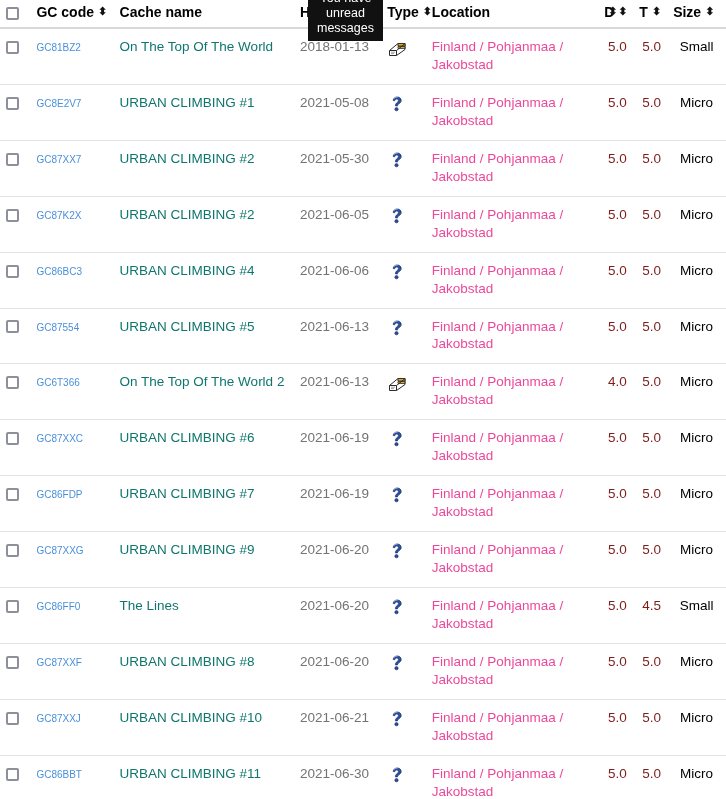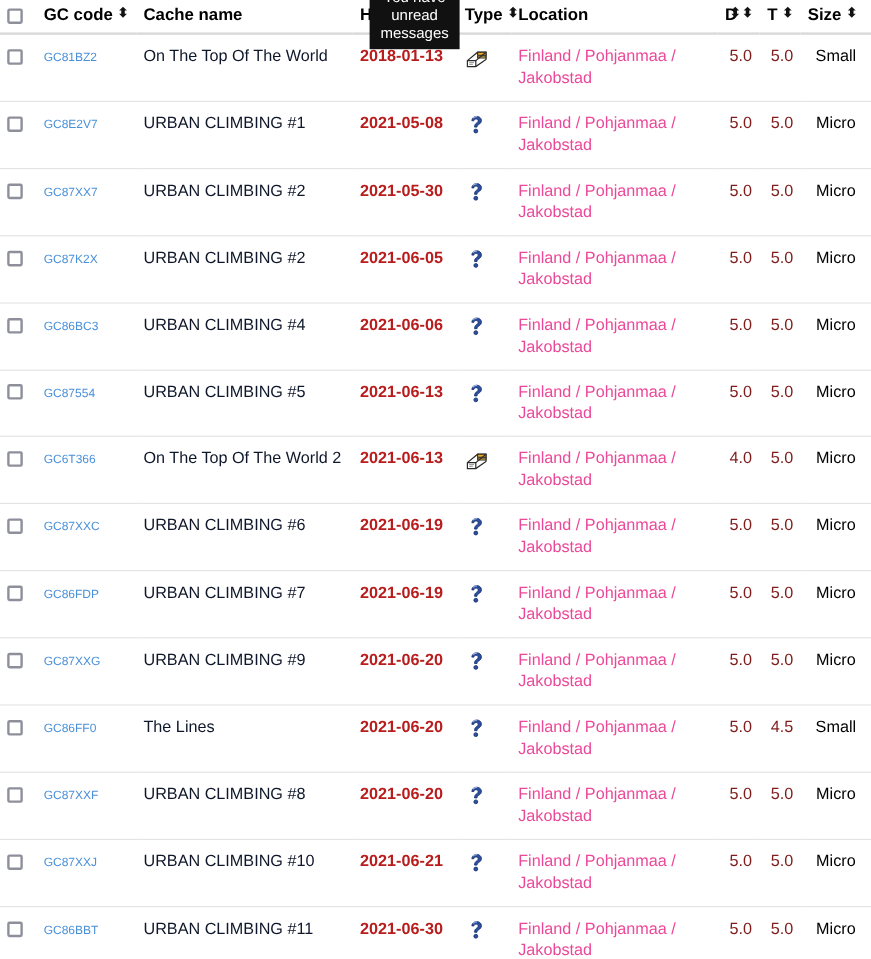--- a/index.html
+++ b/index.html
@@ -57,22 +57,22 @@
   }
   tbody tr:last-child td { border-bottom: 1px solid #e4e4e4; }
 
   .gccode {
     color: #4a90d9;
     text-decoration: none;
     font-size: 10px;
     cursor: pointer;
   }
 
-  .cname { color: #0f172a; }
-  .date  { color: #b91c1c; white-space: nowrap; font-weight: bold; }
+  .cname { color: #0f766e; }
+  .date  { color: #737373; white-space: nowrap; }
   .loc   { color: #ec4899; }
   .dt    { color: #7f1d1d; }
   .size  { color: #000000; text-align: center; }
 
   
   .cbx {
     width: 13px; height: 13px;
     border: 2px solid #8d8f9a;
     border-radius: 2px;
     background: #fff;

